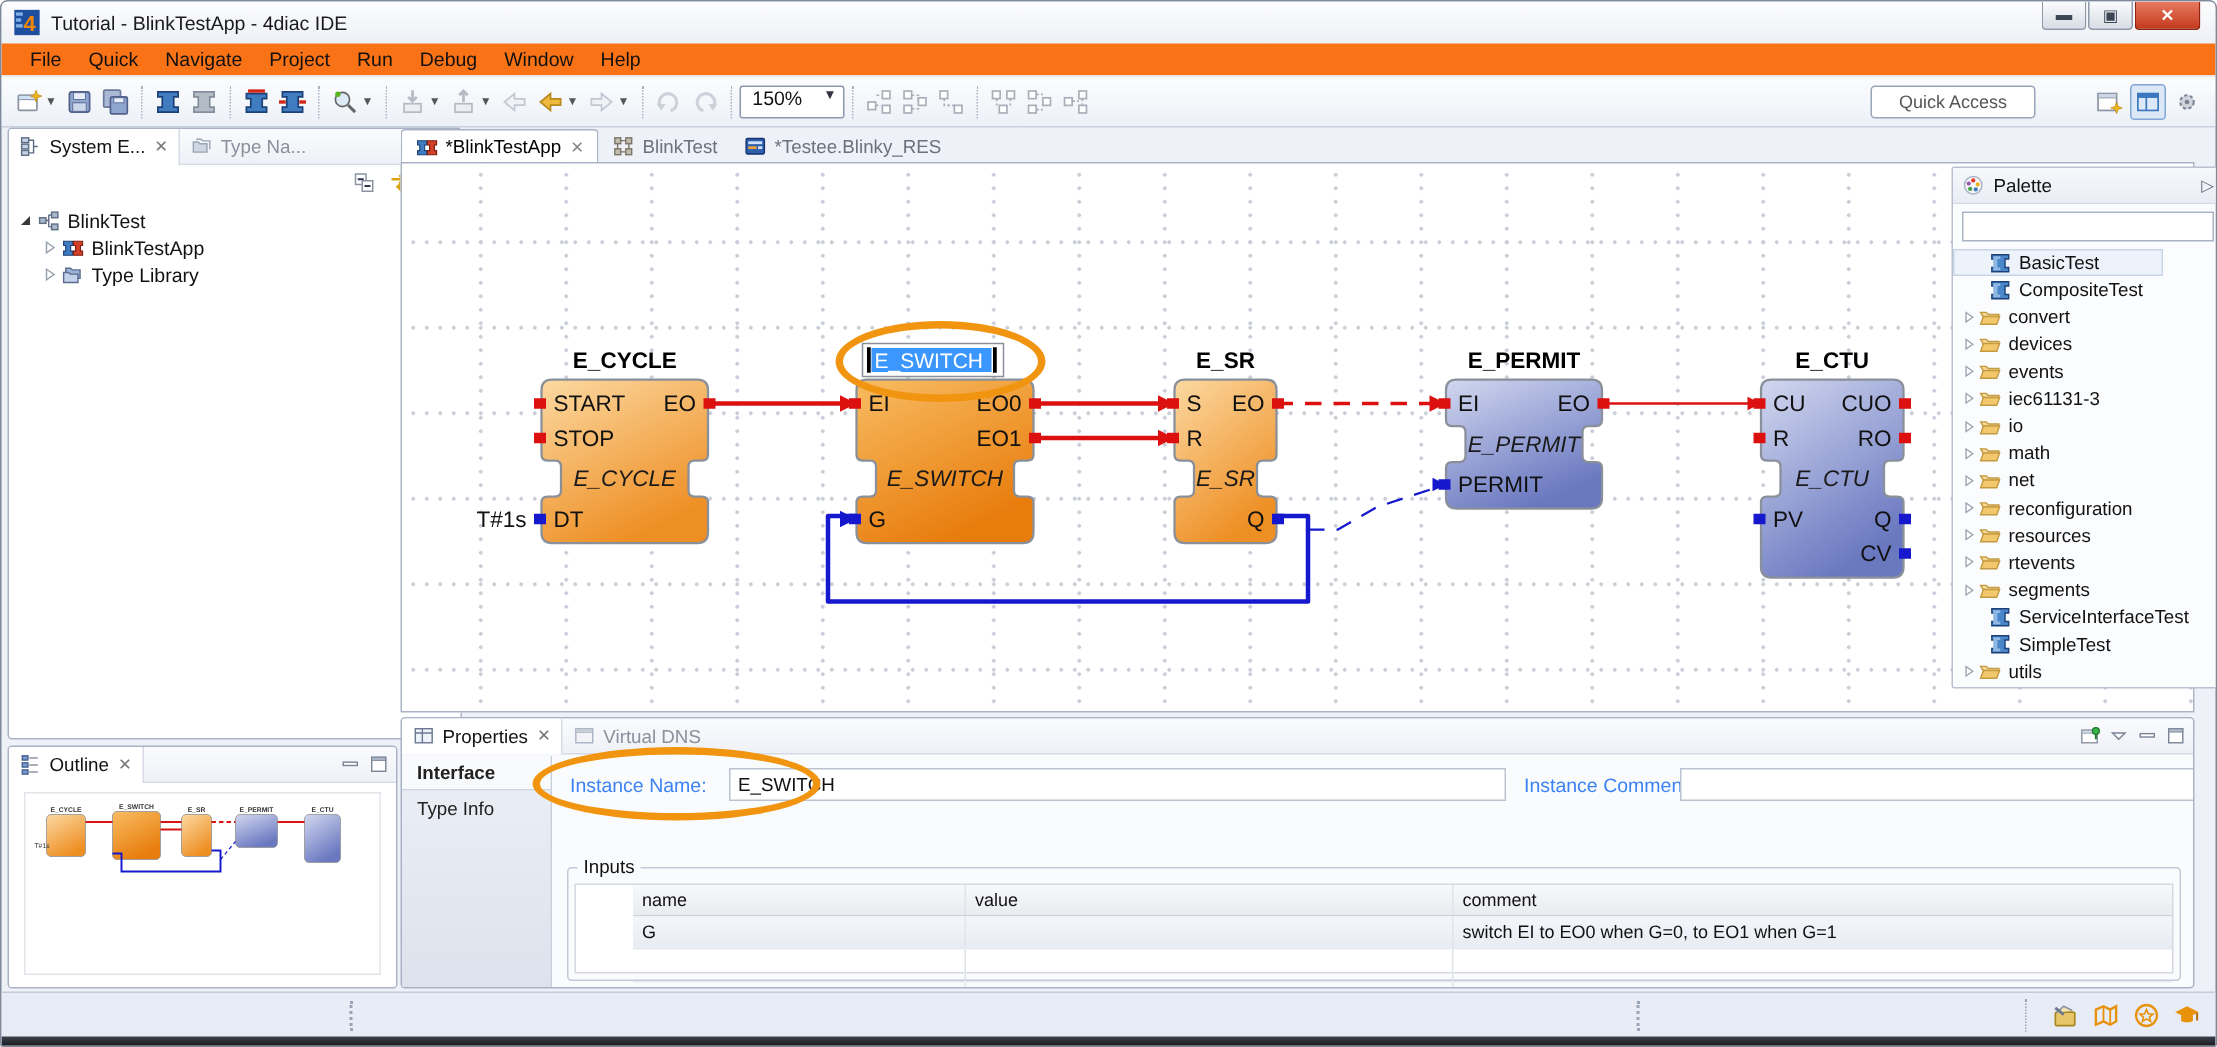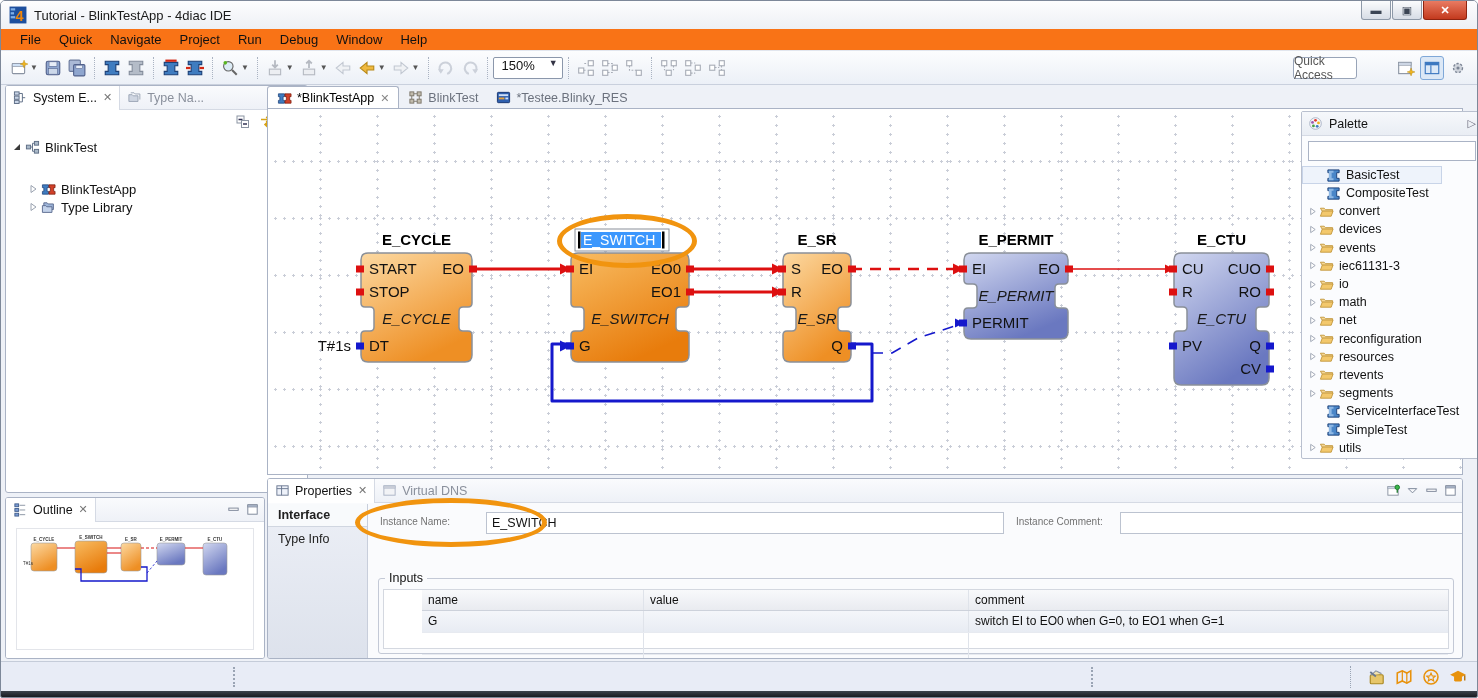--- a/index.html
+++ b/index.html
@@ -17,21 +17,21 @@
   #menubar { position:absolute; left:0; top:28px; width:100%; height:22px; background:#f97316; border-bottom:1px solid #e2e6ee; display:flex; align-items:center; padding-left:10px; }
   .menuitem { font-size:13px; color:#111; padding:2px 9px; }
 
   #toolbar { position:absolute; left:0; top:50px; width:100%; height:34px; background:linear-gradient(#fcfdfe,#ecf0f7); border-bottom:1px solid #c9d0dd; display:flex; align-items:center; padding-left:6px; }
   .tbtn { display:flex; align-items:center; padding:2px 2px; margin:0 1px; border-radius:2px; }
   .tbtn svg { width:18px; height:18px; }
   .tbtn .dd { font-size:8px; color:#555; margin-left:2px; }
   .tsep { width:1px; height:22px; margin:0 5px; border-left:1px dotted #aab3c2; }
   #zoomcombo { display:flex; align-items:flex-start; border:1px solid #8b97ab; background:#fff; border-radius:2px; height:22px; padding:0 4px 0 8px; font-size:13px; color:#111; }
   #zoomcombo .dd { margin-left:14px; font-size:9px; color:#334; }
-  #quickaccess { position:absolute; right:120px; top:6px; width:64px; height:22px; border:1px solid #98a4b8; border-radius:3px; background:#fff; color:#555; font-size:12px; display:flex; align-items:center; justify-content:center; }
+  #quickaccess { position:absolute; right:120px; top:6px; width:110px; height:22px; border:1px solid #98a4b8; border-radius:3px; background:#fff; color:#555; font-size:12px; display:flex; align-items:center; justify-content:center; }
   #persp { position:absolute; right:8px; top:5px; display:flex; align-items:center; }
   #persp .pbtn { padding:2px; margin-left:3px; }
   #persp .pbtn.active { border:1px solid #7fa8d8; background:#dce8f6; border-radius:3px; }
   #persp svg { width:18px; height:18px; display:block; }
 
   
   .panel { position:absolute; background:#fff; border:1px solid #aab3c5; border-radius:3px; overflow:hidden; }
   .vtabs { height:24px; background:linear-gradient(#fafbfd,#eef1f7); border-bottom:1px solid #d5dae4; display:flex; align-items:center; }
   .vtab { display:flex; align-items:center; height:24px; padding:0 7px; font-size:12.5px; color:#111; }
   .vtab svg { width:15px; height:15px; margin-right:5px; }
@@ -73,21 +73,21 @@
   .palrow svg.exp { width:9px; height:9px; margin-right:2px; }
   .palrow svg.pic { width:15px; height:15px; margin-right:5px; }
   .palrow.fb { padding-left:24px; }
   .palrow.sel { background:#eef3fb; border:1px solid #c8d4e8; padding-left:23px; height:18px; width:calc(100% - 40px); }
 
   #props { left:266px; top:477px; width:1196px; height:181px; background:#fafbfd; }
   #pside { position:absolute; left:0; top:25px; width:100px; bottom:0; background:linear-gradient(#eceff6,#dde2ec); border-right:1px solid #c8cedb; }
   .sidetab { height:23px; display:flex; align-items:center; padding-left:10px; font-size:12.5px; color:#222; }
   .sidetab.sel { background:#f8fafc; font-weight:bold; border-bottom:1px solid #d0d6e0; }
   #pcontent { position:absolute; left:100px; top:25px; right:0; bottom:0; }
-  .plabel { position:absolute; font-size:10px; color:#737373; }
+  .plabel { position:absolute; font-size:13px; color:#3b82f6; }
   .pfield { position:absolute; height:22px; border:1px solid #bcc3d0; background:#fff; font-size:12.5px; color:#111; padding:3px 5px; }
   #inputsbox { position:absolute; left:10px; top:74px; right:8px; bottom:4px; border:1px solid #c3c9d6; border-radius:3px; }
   #inputslegend { position:absolute; left:6px; top:-8px; background:#fafbfd; padding:0 4px; font-size:12.5px; color:#111; }
   #ptable { position:absolute; left:4px; top:10px; right:4px; bottom:4px; border:1px solid #d4d8e0; background:#fff;padding-left:38px; }
   .prow { display:flex; height:22px; font-size:12px; color:#111; border-bottom:1px solid #e7eaf0; }
   .prow.head { background:linear-gradient(#f8f9fb,#e9ebf0); border-bottom:1px solid #cdd2db; height:21px; }
   .prow.selrow { background:linear-gradient(#f4f6fa,#e8ecf3); }
   .pcell { padding:3px 6px; border-right:1px solid #dfe3ea; overflow:hidden; white-space:nowrap; }
   .c-name { width:222px; } .c-value { width:325px; } .c-comment { flex:1; border-right:none; }
 
@@ -378,21 +378,21 @@
           <svg class="ticon" viewBox="0 0 16 16">
             <g fill="#aab9c8" stroke="#5c6c84">
               <rect x="1.5" y="5.5" width="4.5" height="4"></rect>
               <rect x="10" y="1.5" width="4.5" height="4"></rect>
               <rect x="10" y="10" width="4.5" height="4"></rect>
             </g>
             <path d="M6,7.5 H8 M8,3.5 H10 M8,12 H10 M8,3.5 V12" stroke="#5c6c84" fill="none"></path>
           </svg>
           <span>BlinkTest</span>
         </div>
-        <div class="trow" style="padding-left: 16px; margin-top: 24px;">
+        <div class="trow" style="padding-left: 16px;">
           <svg class="exp" viewBox="0 0 10 10">
             <polygon points="3,1.5 8,5 3,8.5" fill="#fff" stroke="#9aa2b0"></polygon>
           </svg>
           <svg class="ticon" viewBox="0 0 16 16">
             <path d="M1.5,3 H8 V6 H6.5 V10 H8 V13 H1.5 V10 H3 V6 H1.5 Z" fill="#3f7cc0" stroke="#1c4078" stroke-width="0.8"></path>
             <path d="M8.5,3 H15 V6 H13.5 V10 H15 V13 H8.5 V10 H10 V6 H8.5 Z" fill="#d24028" stroke="#7c1e10" stroke-width="0.8"></path>
           </svg>
           <span>BlinkTestApp</span>
         </div>
         <div class="trow" style="padding-left: 16px;">

